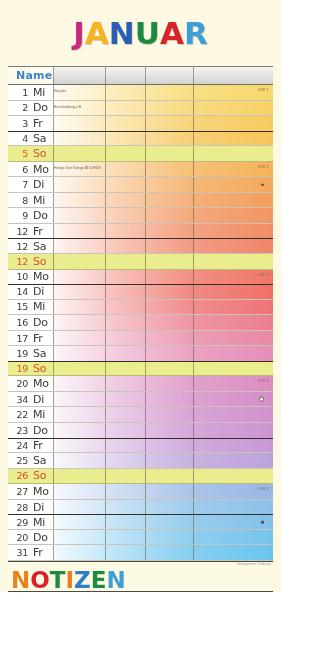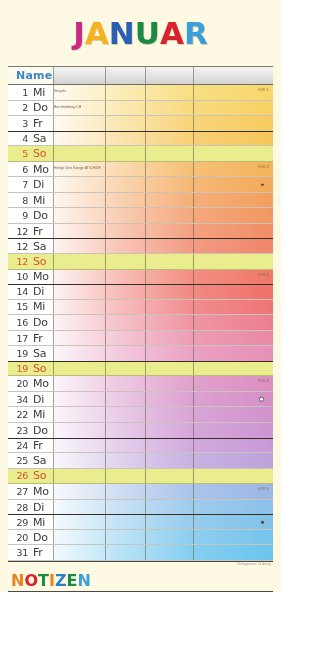--- a/index.html
+++ b/index.html
@@ -196,21 +196,21 @@
     height: 22px;
     background: #fdf9e3;
     border-bottom: 1px solid #4a4a44;
     display: flex;
     align-items: center;
     box-sizing: border-box;
   }
   .notizen {
     font-family: "DejaVu Sans", sans-serif;
     font-weight: bold;
-    font-size: 16px;
+    font-size: 23px;
     padding-left: 3px;
     line-height: 1;
     white-space: nowrap;
   }
   .notizen span { display: inline-block; }
 
   .imprint {
     position: absolute;
     right: 10px;
     top: 562px;

